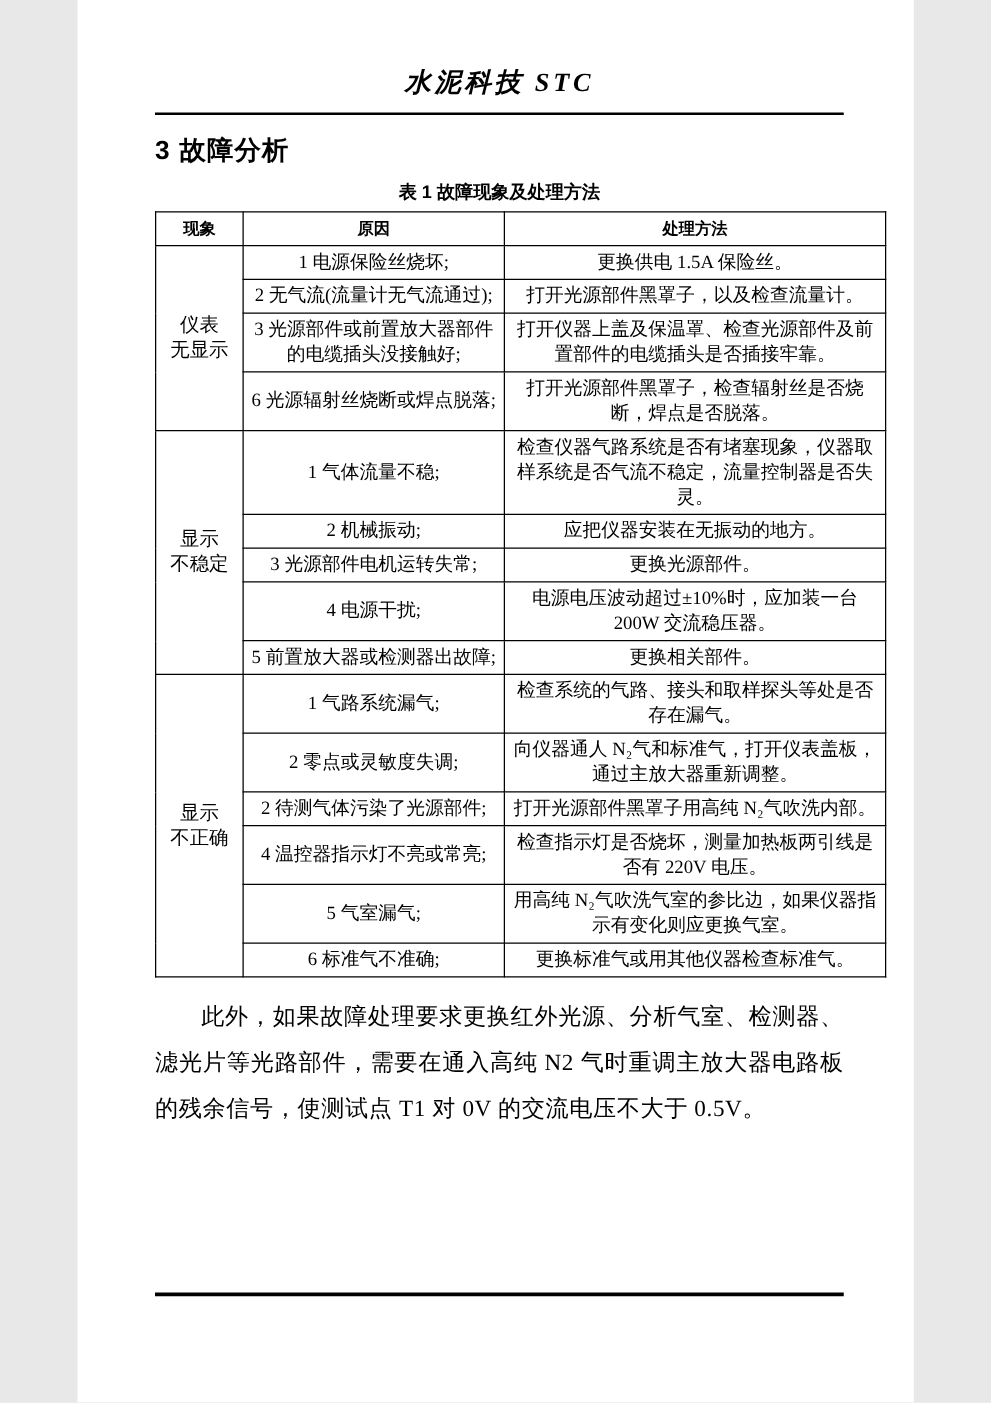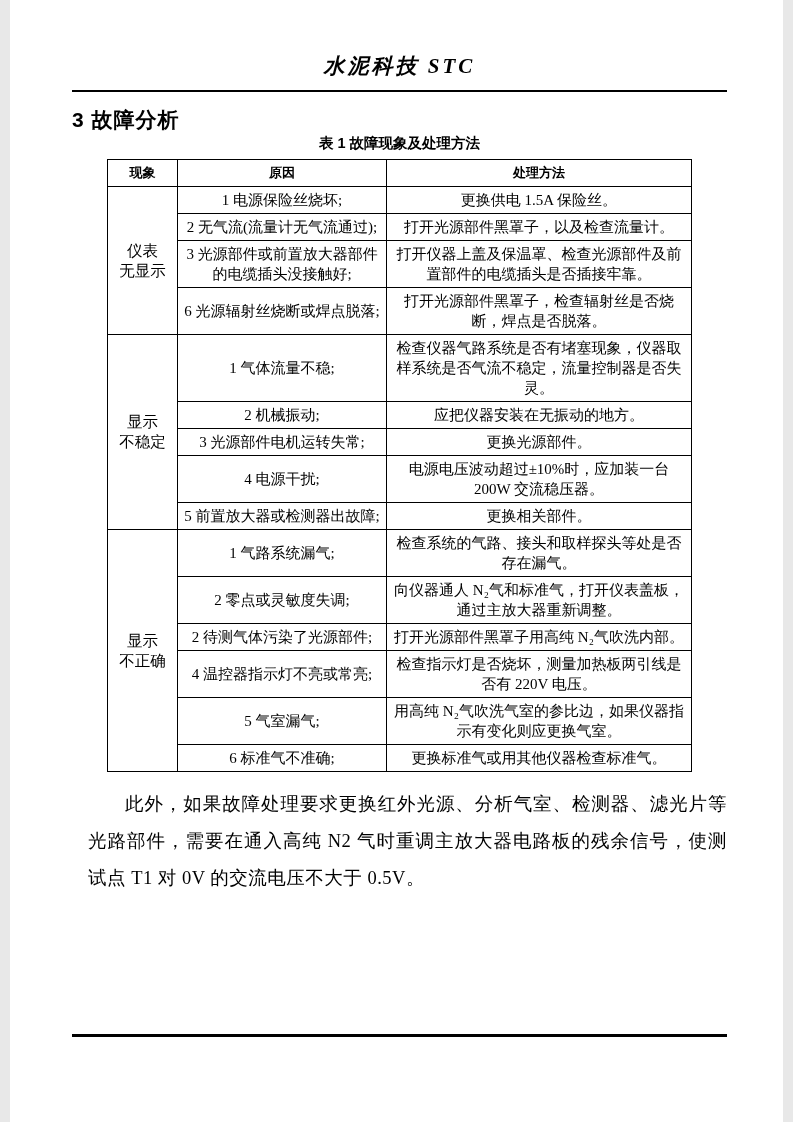--- a/index.html
+++ b/index.html
@@ -1,20 +1,20 @@
 <!DOCTYPE html>
 <html><head>
 <meta charset="utf-8">
 <style>
   * { margin: 0; padding: 0; box-sizing: border-box; }
   html, body { background: #e8e8e8; }
   body { font-family: "Liberation Serif", "DejaVu Serif", serif; color: #000; }
   .page {
     position: relative;
-    width: 773px;
+    width: 669px;
     height: 1122px;
     margin: 0 auto;
     background: #ffffff;
     overflow: hidden;
   }
   .content { padding: 0 56px 0 62px; }
 
   .journal-header {
     margin-top: 52px;
     text-align: center;
@@ -41,20 +41,21 @@
   .body-para {
     margin-top: 12px;
     font-size: 18.5px;
     line-height: 37px;
     text-align: justify;
     text-indent: 2em;
     letter-spacing: 0.5px;
   }
 
   .table-caption {
+    margin-top: 10px;
     text-align: center;
     font-family: "Liberation Sans", "DejaVu Sans", sans-serif;
     font-weight: bold;
     font-size: 14.5px;
   }
 
   table.fault-table {
     width: 584px;
     margin: 6px auto 0 auto;
     border-collapse: collapse;
@@ -74,21 +75,20 @@
   .fault-table th { font-weight: bold; font-size: 13px; }
   td.phen { white-space: pre-line; font-size: 15.5px; }
 
   .closing-para {
     margin-top: 14px;
     font-size: 18.5px;
     line-height: 37px;
     text-align: justify;
     text-indent: 2em;
     letter-spacing: 0.5px;
-    margin-left: 16px;
   }
 
   .footer {
     position: absolute;
     left: 62px;
     right: 56px;
     top: 1034px;
   }
   .footer-rule {
     border: none;

